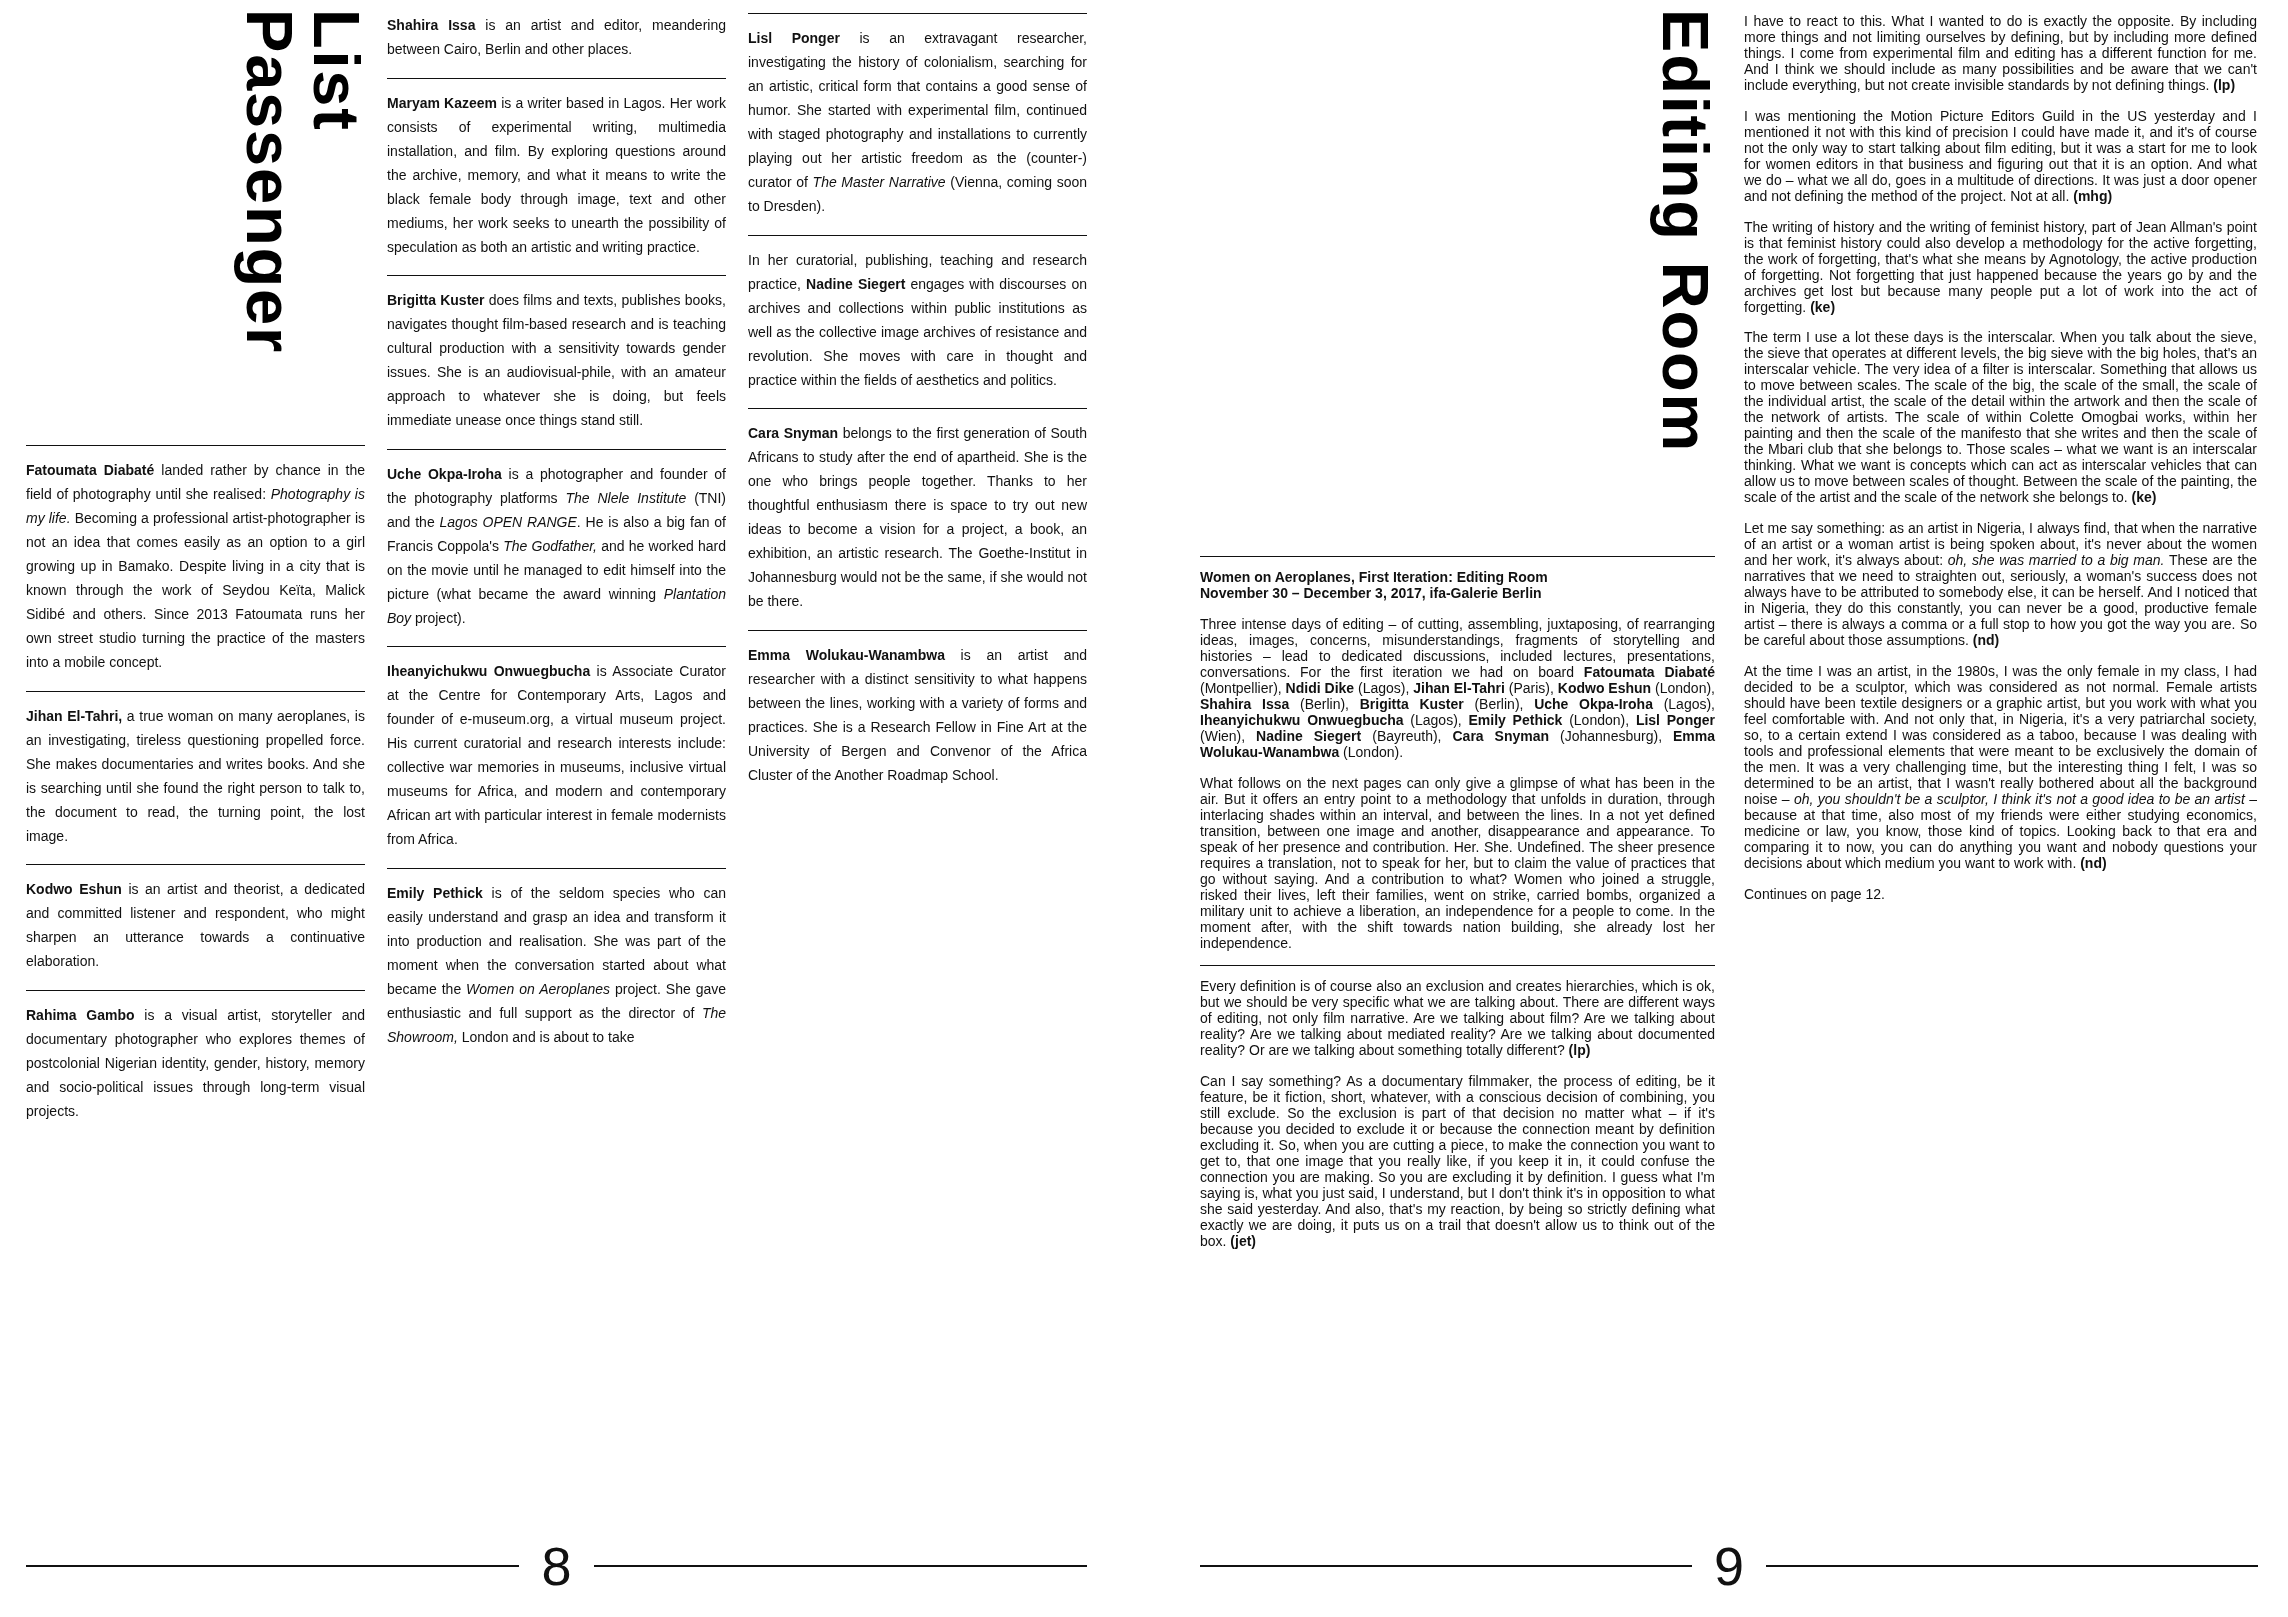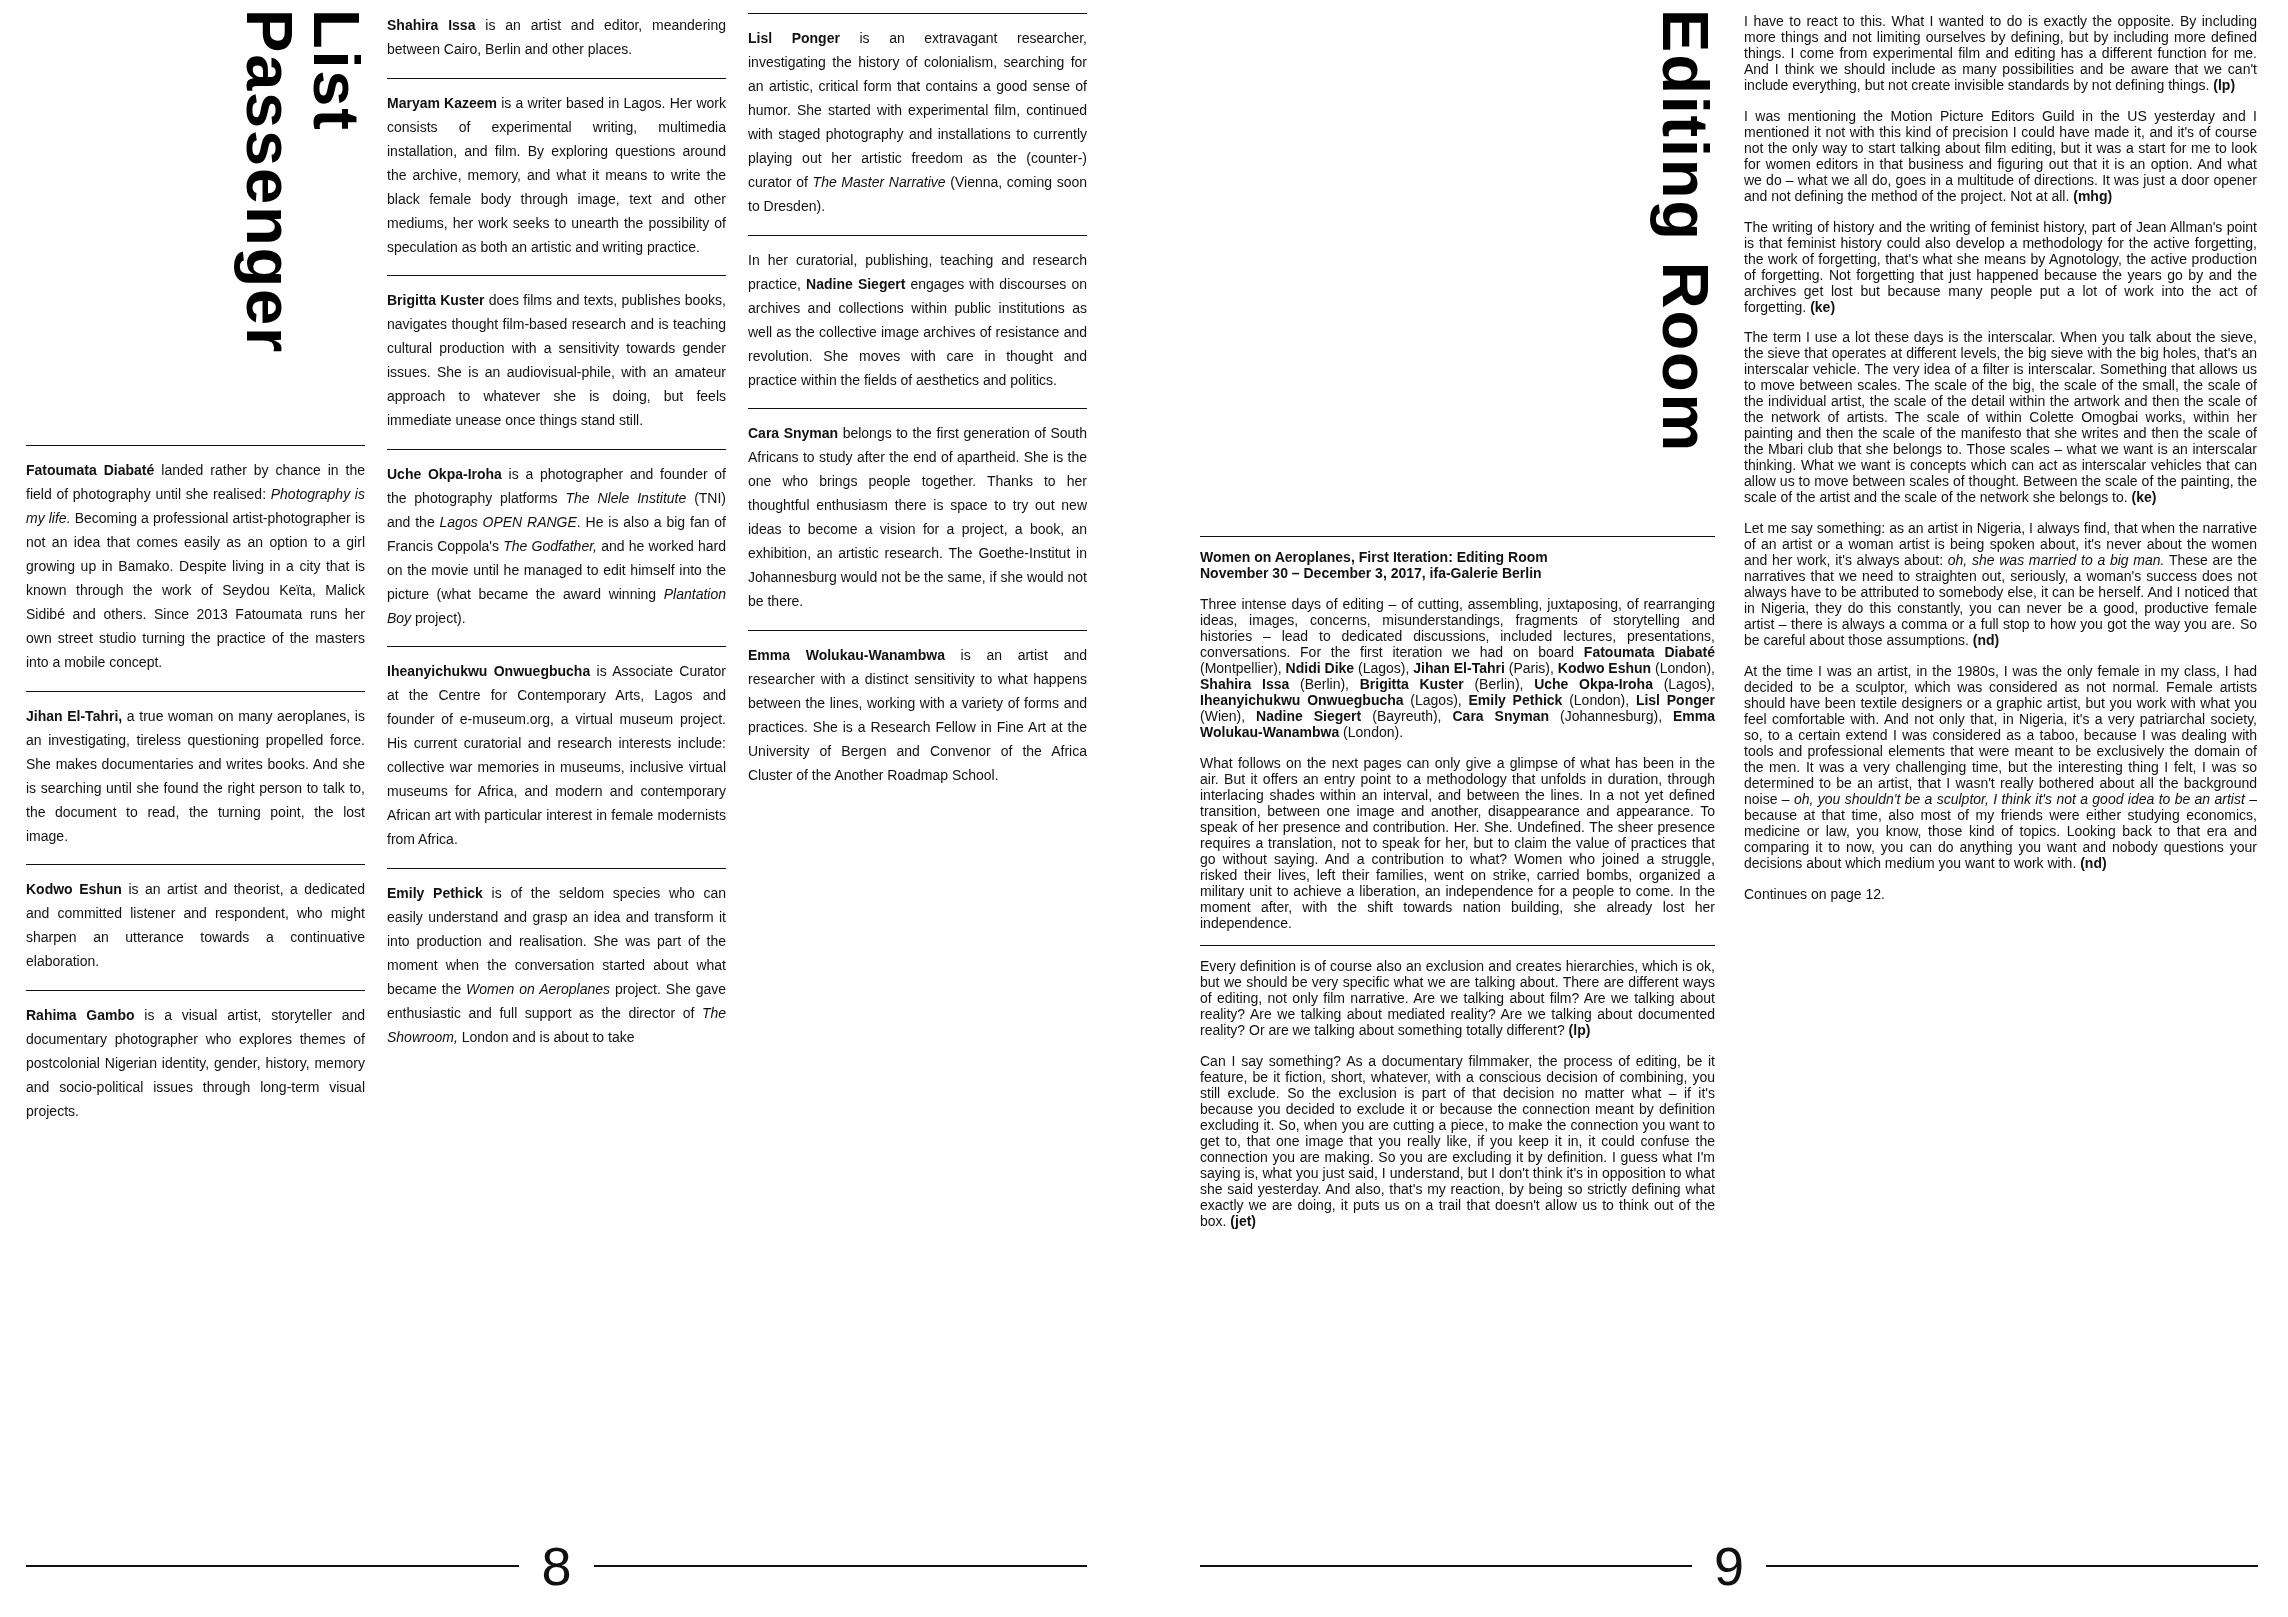--- a/index.html
+++ b/index.html
@@ -40,21 +40,21 @@
     color: #111;
     hyphens: auto;
     -webkit-hyphens: auto;
   }
   .lcol { width: 339px; font-size: 14px; line-height: 24px; }
   #col-l1 { left: 26px;  top: 445px; }
   #col-l2 { left: 387px; top: 13px; }
   #col-l3 { left: 748px; top: 13px; }
 
   .rcol { font-size: 14px; line-height: 16px; }
-  #col-r1 { left: 1200px; top: 536px; width: 515px; }
+  #col-r1 { left: 1200px; top: 556px; width: 515px; }
   #col-r2 { left: 1744px; top: 13px;  width: 513px; }
 
   .entry + .entry { margin-top: 14.8px; }
   .lcol .entry + .entry { margin-top: 16.6px; }
   .entry.ruled { border-top: 1.8px solid #111; padding-top: 12px; }
   .entry.heading { text-align: left; margin-bottom: 3.7px; }
   .b { font-weight: 700; }
   .i { font-style: italic; }
 
   

